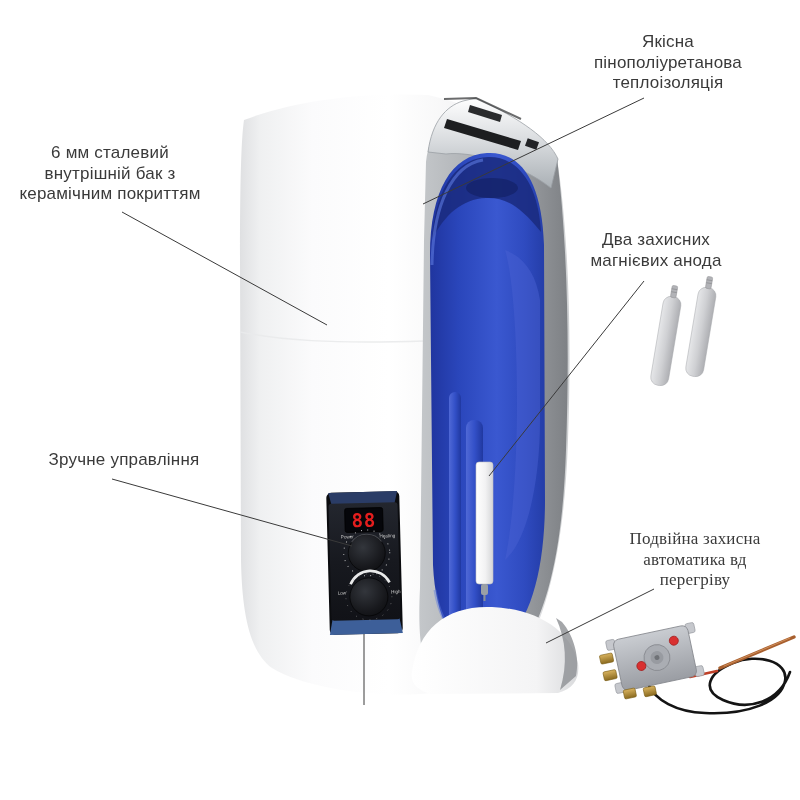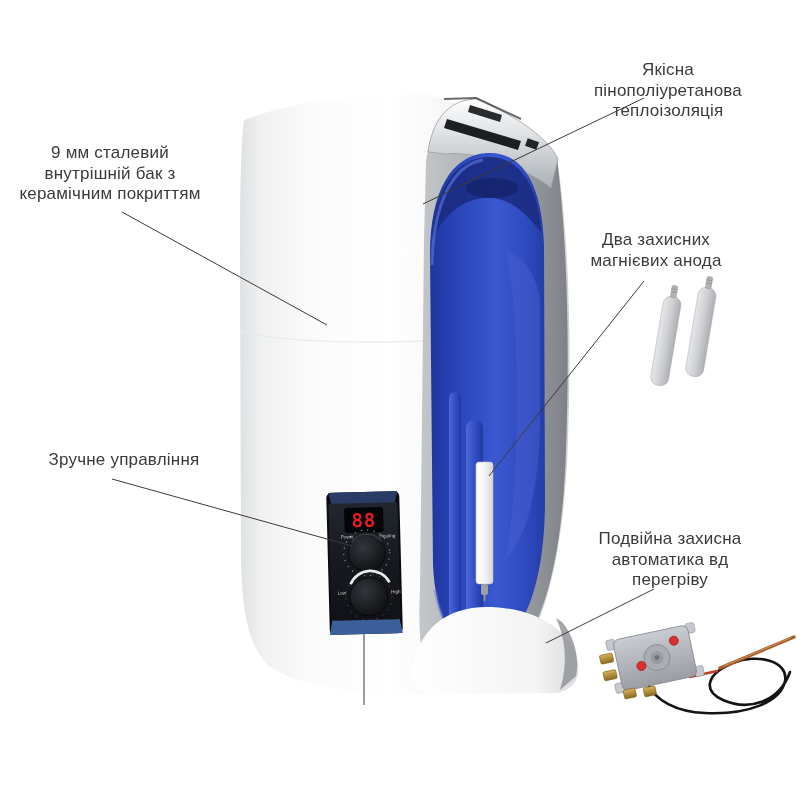--- a/index.html
+++ b/index.html
@@ -13,24 +13,24 @@
   .label{
     position:absolute;
     text-align:center;
     color:var(--text,#3a3a3a);
     font-size:17px;
     line-height:1.22;
     white-space:pre-line;
     letter-spacing:.2px;
   }
   .lbl-tank{left:10px;top:143px;width:200px;}
-  .lbl-insulation{left:556px;top:32px;width:224px;margin-top:28px;}
+  .lbl-insulation{left:556px;top:32px;width:224px;}
   .lbl-anodes{left:566px;top:230px;width:180px;}
   .lbl-control{left:29px;top:450px;width:190px;}
-  .lbl-overheat{left:575px;top:529px;width:190px;}
+  .lbl-overheat{left:600px;top:529px;width:190px;font-family:Liberation Serif, serif;}
   .lbl-power{left:272px;top:722px;width:184px;}
   .seg-display-text{
     font-family:"DejaVu Sans Mono", monospace;
     font-weight:bold;
   }
   .panel-small-label{
     font-family:"Liberation Sans", sans-serif;
     fill:#c9c9c9;
   }
 </style>
@@ -260,21 +260,21 @@
     <g stroke="var(--leader-line,#3a3a3a)" stroke-width="1">
       <line x1="644" y1="98" x2="423" y2="204"></line>
       <line x1="122" y1="212" x2="327" y2="325"></line>
       <line x1="644" y1="281" x2="489" y2="476"></line>
       <line x1="112" y1="479" x2="352" y2="546"></line>
       <line x1="654" y1="589" x2="546" y2="643"></line>
       <line x1="364" y1="634" x2="364" y2="705"></line>
     </g>
   </svg>
 
-  <div class="label lbl-tank">9 мм сталевий
+  <div class="label lbl-tank">6 мм сталевий
 внутрішній бак з
 керамічним покриттям</div>
   <div class="label lbl-insulation">Якісна
 пінополіуретанова
 теплоізоляція</div>
   <div class="label lbl-control">Зручне управління</div>
   <div class="label lbl-anodes">Два захисних
 магнієвих анода</div>
   <div class="label lbl-overheat">Подвійна захисна
 автоматика вд

